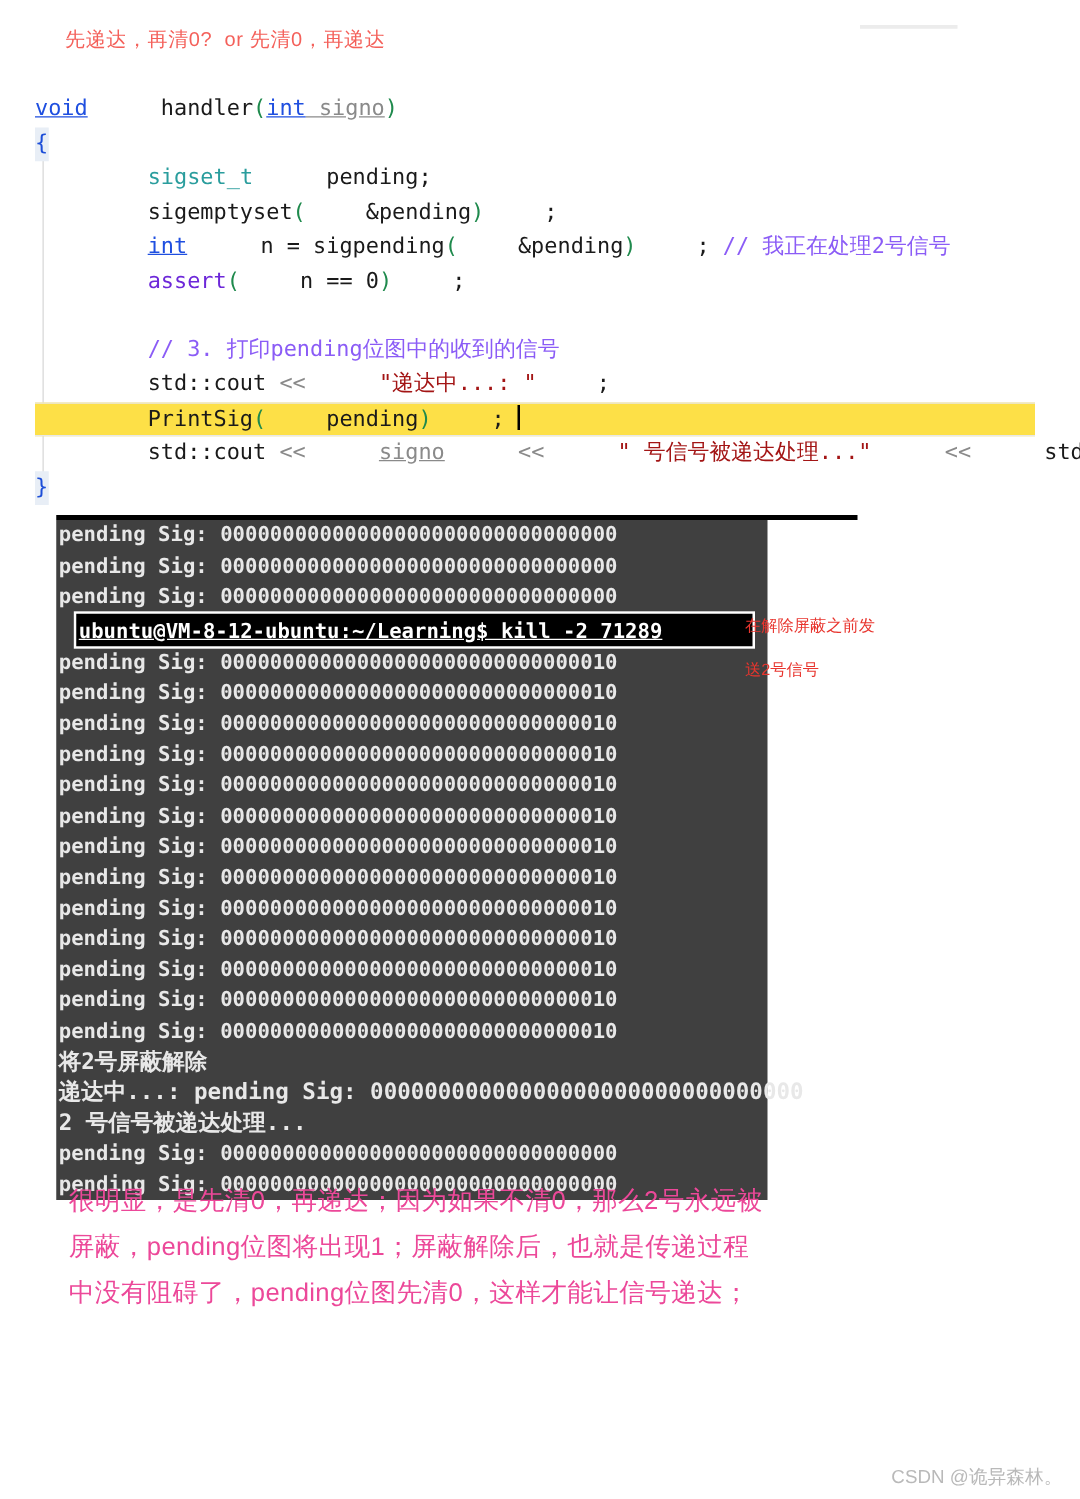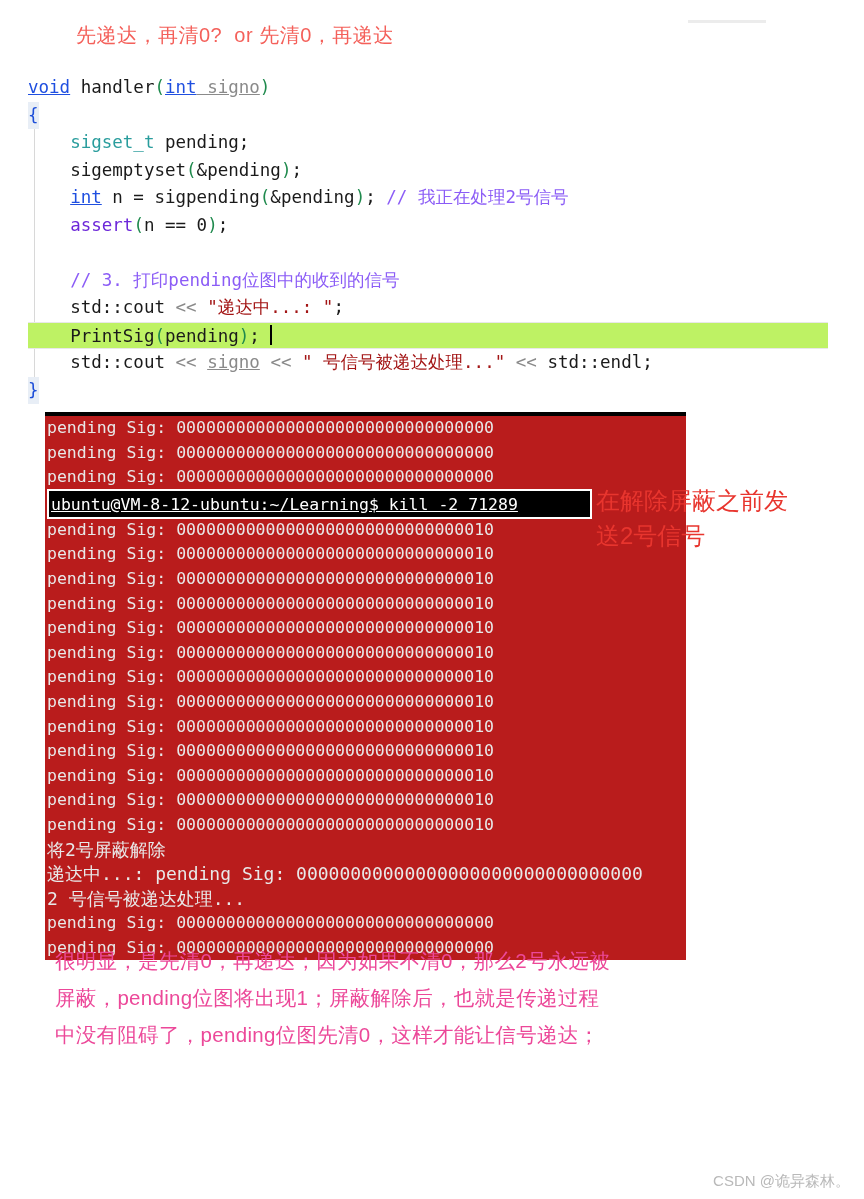--- a/index.html
+++ b/index.html
@@ -19,83 +19,83 @@
     position: absolute;
     left: 688px; top: 20px;
     width: 78px; height: 3px;
     background: #ececec;
   }
 
   
   .heading {
     position: absolute;
     left: 52px; top: 22px;
-    font-size: 20px;
+    font-size: 16px;
     color: #f4605a;
     letter-spacing: 0.5px;
     white-space: pre;
-    margin-left: 24px;
   }
 
   
   .code {
     position: absolute;
     left: 28px; top: 74px;
     width: 800px;
     font-family: "DejaVu Sans Mono", monospace;
     font-size: 17.5px;
     line-height: 27.5px;
     color: #1a1a1a;
     white-space: pre;
   }
   .code .line { position: relative; height: 27.5px; }
-  .code .line.cur { background: #bef264; border-top: 1px solid #e8e8e8; border-bottom: 1px solid #e8e8e8; }
+  .code .line.cur { background: #fde047; border-top: 1px solid #e8e8e8; border-bottom: 1px solid #e8e8e8; }
   .indent-guide {
     position: absolute;
     left: 34px; top: 104px;
     width: 1px; height: 282px;
     background: #d8d8d8;
   }
   .brace-box {
     display: inline-block;
     background: #e8eef6;
     color: #1d4ed8;
   }
   .kw     { color: #1f4fe0; text-decoration: underline; }        
   .typ    { color: #2a9d9d; }        
   .param  { color: #8a8a8a; text-decoration: underline; }        
-  .fn     { color: #1a1a1a; }
+  .fn     { color: #1a1a1a; padding-left: 48px; }
   .paren  { color: #1f8a4d; }
   .macro  { color: #6d28d9; }        
   .num    { color: #1a1a1a; }
   .cmt    { color: #8b5cf6; }
   .str    { color: #a31515; }
   .op     { color: #8a8a8a; }
 
   
   .term-wrap { position: absolute; left: 45px; top: 412px; }
   .term-top {
     width: 641px; height: 4px; background: #000;
   }
   .term-body {
-    width: 641px;
-    background: #b91c1c;
+    width: 569px;
+    background: #404040;
     padding: 0;
     font-family: "DejaVu Sans Mono", monospace;
     font-size: 16.5px;
     line-height: 24.6px;
     color: #e8e8e8;
     white-space: pre;
+    font-weight: bold;
   }
   .term-line { height: 24.6px; padding-left: 2px; }
   .term-line.cn { font-size: 18px; }
   .cmd-row {
     position: relative;
     height: 26px;
-    margin: 1px 0 1px 2px;
+    margin: 1px 0 1px 14px;
   }
   .cmd-box {
     position: absolute;
     left: 0px; top: -2px;
     width: 545px; height: 30px;
     border: 2px solid #ffffff;
     background: #000;
   }
   .cmd-text {
     position: absolute;
@@ -106,21 +106,21 @@
     font-size: 16.5px;
     line-height: 24.6px;
     white-space: pre;
   }
 
   
   .side-note {
     position: absolute;
     left: 596px; top: 483px;
     width: 250px;
-    font-size: 24px;
+    font-size: 13px;
     line-height: 35px;
     color: #e8352e;
     white-space: pre-line;
   }
 
   
   .bottom-note {
     position: absolute;
     left: 55px; top: 942px;
     width: 700px;

